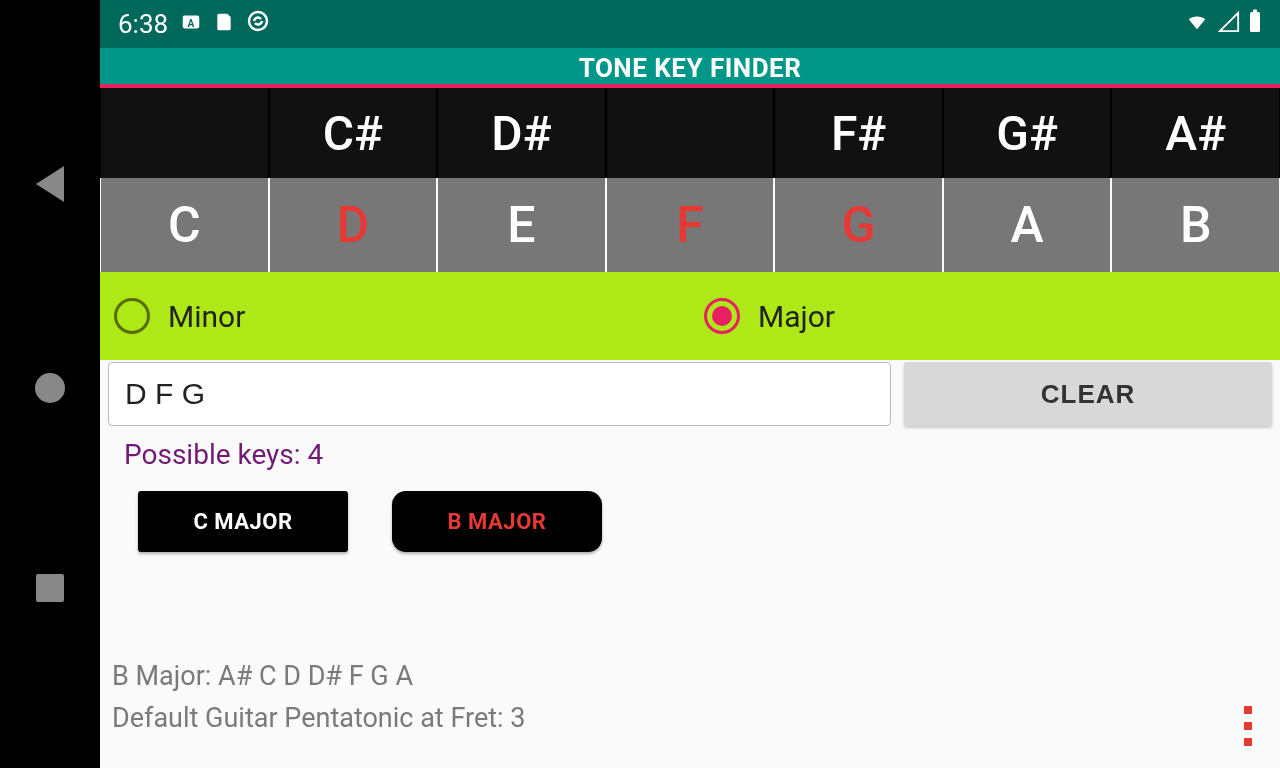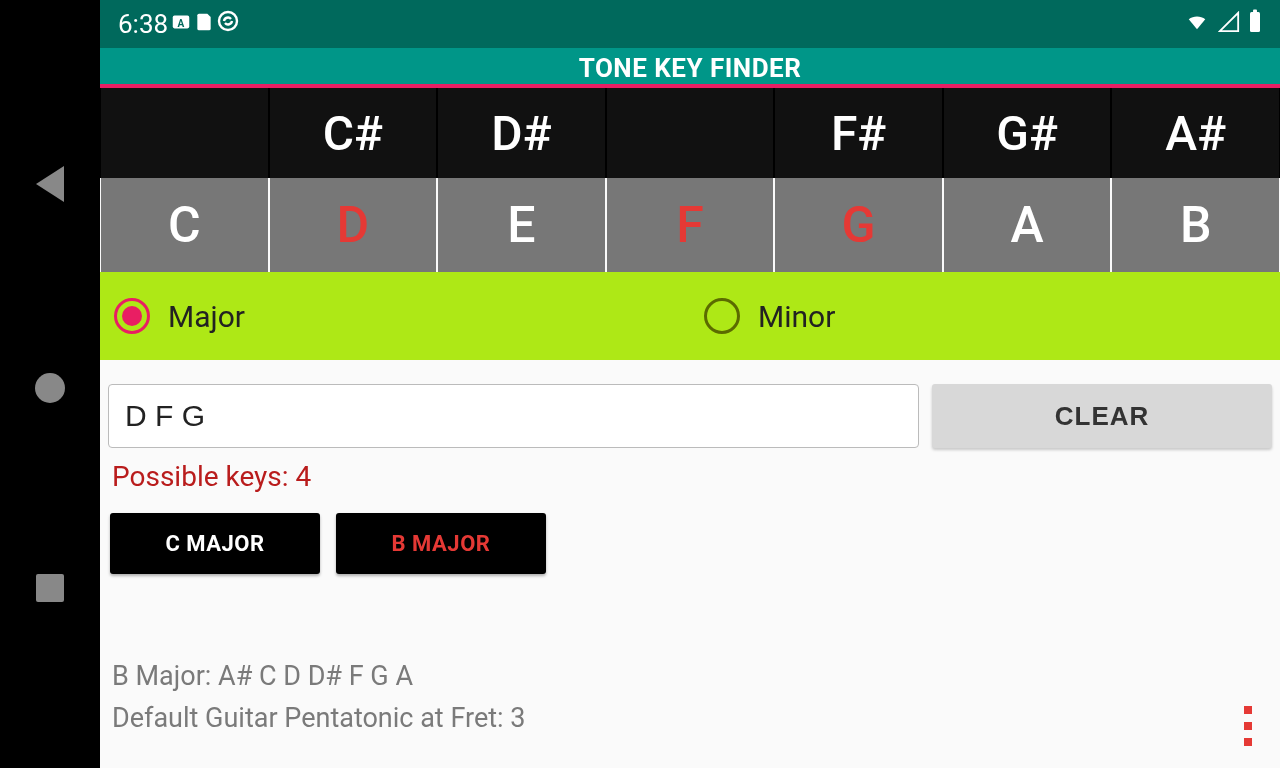--- a/index.html
+++ b/index.html
@@ -14,21 +14,21 @@
   }
   .navrail .tri { width:0; height:0; border-top:18px solid transparent; border-bottom:18px solid transparent; border-right:28px solid #888; }
   .navrail .circ { width:30px; height:30px; border-radius:50%; background:#888; }
   .navrail .sq { width:28px; height:28px; background:#888; border-radius:2px; }
 
   .screen { flex:1; height:768px; background:#fafafa; display:flex; flex-direction:column; }
 
   
   .statusbar {
     height:48px; background:#00695c; color:#fff; display:flex; align-items:center;
-    padding:0 18px; font-size:26px; gap:2px;
+    padding:0 18px; font-size:26px; gap:12px;
   }
   .statusbar .right { margin-left:auto; display:flex; gap:8px; align-items:center; }
   .status-icon { display:inline-block; }
 
   
   .tabs { height:40px; background:#009688; display:flex; }
   .tab {
     flex:1; display:flex; align-items:center; justify-content:center;
     color:rgba(255,255,255,.65); font-weight:700; font-size:26px; letter-spacing:.5px;
     position:relative; cursor:pointer;
@@ -63,40 +63,40 @@
     font-size:30px; color:#222; width:50%;
   }
   .ring {
     width:36px; height:36px; border-radius:50%; border:3px solid #5b6b00;
     display:flex; align-items:center; justify-content:center;
   }
   .ring.filled { border-color:#e91e63; }
   .dot { width:20px; height:20px; border-radius:50%; background:#e91e63; }
 
   
-  .inrow { display:flex; gap:13px; padding:24px 8px 6px 8px; align-items:stretch; }
+  .inrow { display:flex; gap:13px; padding:2px 8px 6px 8px; align-items:stretch; }
   .txt {
     flex:1; border:1px solid #bbb; border-radius:4px; background:#fff;
     padding:14px 16px; font-size:30px; color:#222;
   }
   .clearbtn {
-    width:340px; background:#d8d8d8; border:none; border-radius:3px;
+    width:368px; background:#d8d8d8; border:none; border-radius:3px;
     font-size:26px; font-weight:600; color:#333; letter-spacing:1px;
     box-shadow:0 2px 3px rgba(0,0,0,.2); cursor:pointer;
   }
 
-  .possible { font-size:28px; color:#b91c1c; padding:6px 12px; }
+  .possible { font-size:28px; color:#701a75; padding:6px 24px; }
 
   .keys { display:flex; gap:16px; padding:14px 10px; }
   .keybtn {
     background:#000; color:#fff; font-size:22px; font-weight:700;
     padding:18px 28px; border-radius:3px; box-shadow:0 2px 3px rgba(0,0,0,.3);
-    cursor:pointer; letter-spacing:.5px; min-width:210px; text-align:center;
-  }
-  .keybtn.red { color:#e53935; }
+    cursor:pointer; letter-spacing:.5px; min-width:210px; text-align:center;margin-left:28px;
+  }
+  .keybtn.red { color:#e53935;border-radius:14px; }
 
   .footer { margin-top:auto; padding:8px 12px 28px 12px; position:relative; }
   .footer p { font-size:27px; color:#7a7a7a; line-height:1.55; }
   .kebab {
     position:absolute; right:28px; bottom:22px; display:flex; flex-direction:column; gap:8px;
     cursor:pointer;
   }
   .kebab span { width:8px; height:8px; background:#e53935; }
 </style>
 </head>
@@ -168,28 +168,28 @@
     <div class="nat sel">D</div>
     <div class="nat">E</div>
     <div class="nat sel">F</div>
     <div class="nat sel">G</div>
     <div class="nat">A</div>
     <div class="nat">B</div>
   </div>
 
   <div class="modebar">
     <div class="radio">
+      <span class="ring"></span>
+      <span>Minor</span>
+    </div>
+    <div class="radio">
       <span class="ring filled">
           <span class="dot"></span>
         </span>
       <span>Major</span>
-    </div>
-    <div class="radio">
-      <span class="ring"></span>
-      <span>Minor</span>
     </div>
   </div>
 
   <div class="inrow">
     <input class="txt" value="D F G" style="">
     <button class="clearbtn">CLEAR</button>
   </div>
 
   <div class="possible">Possible keys: 4</div>
 

